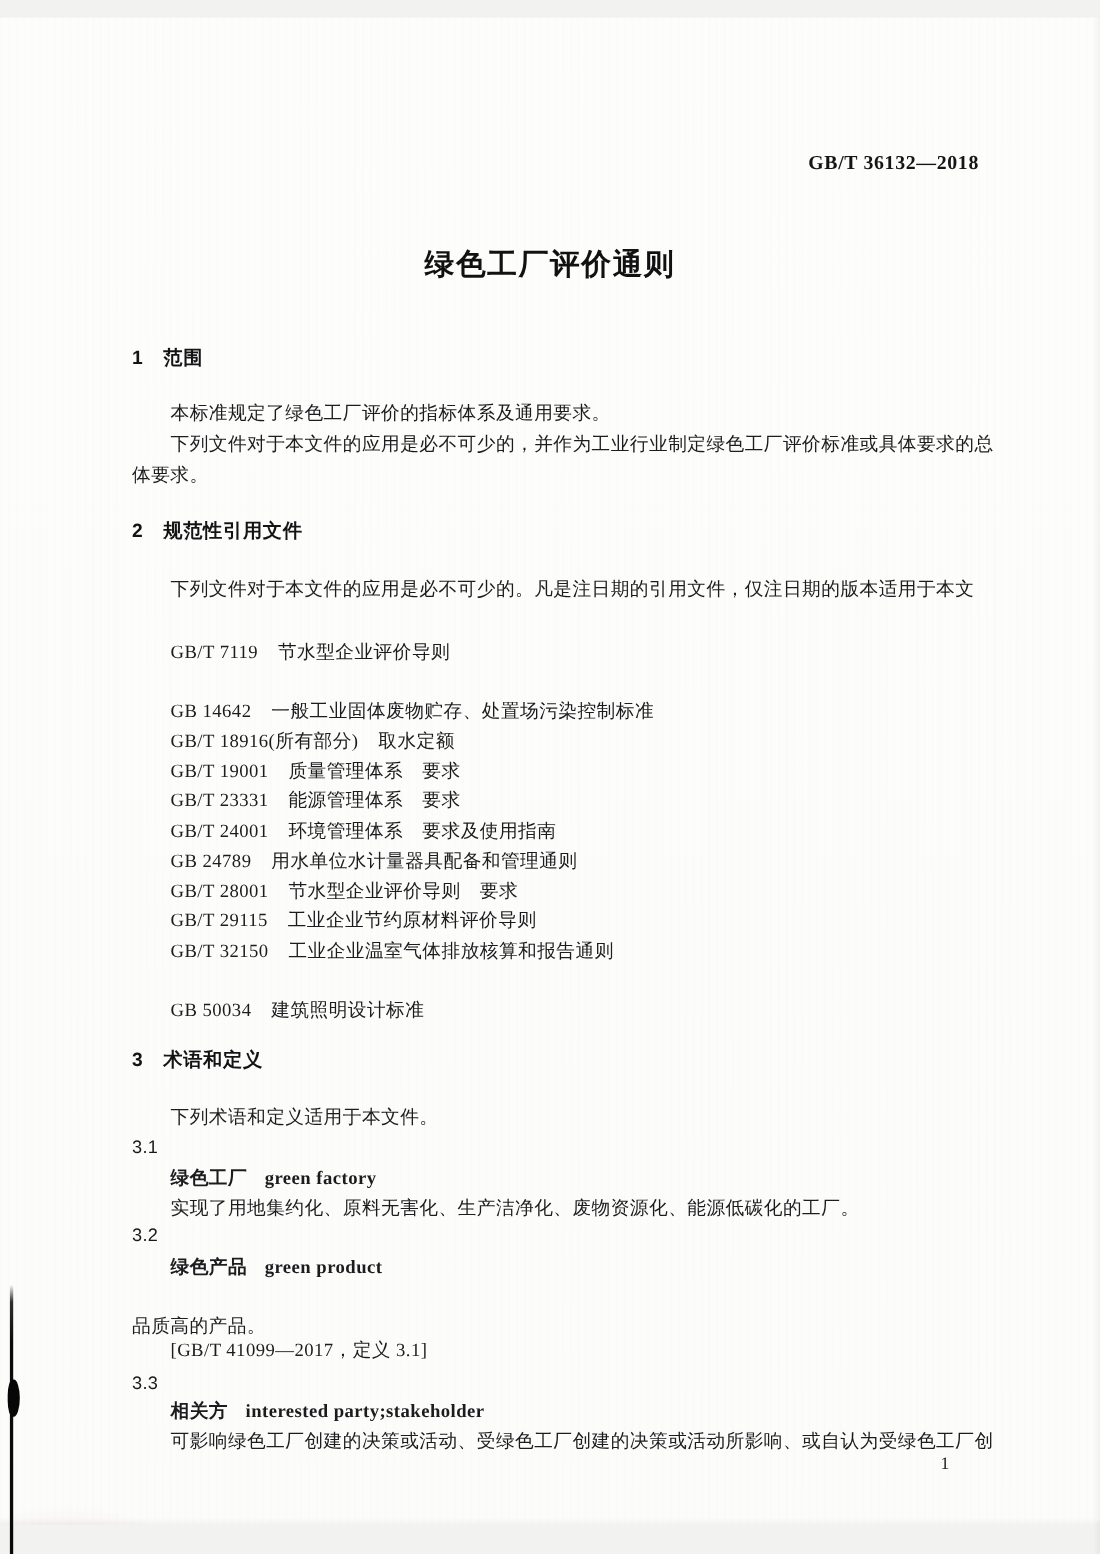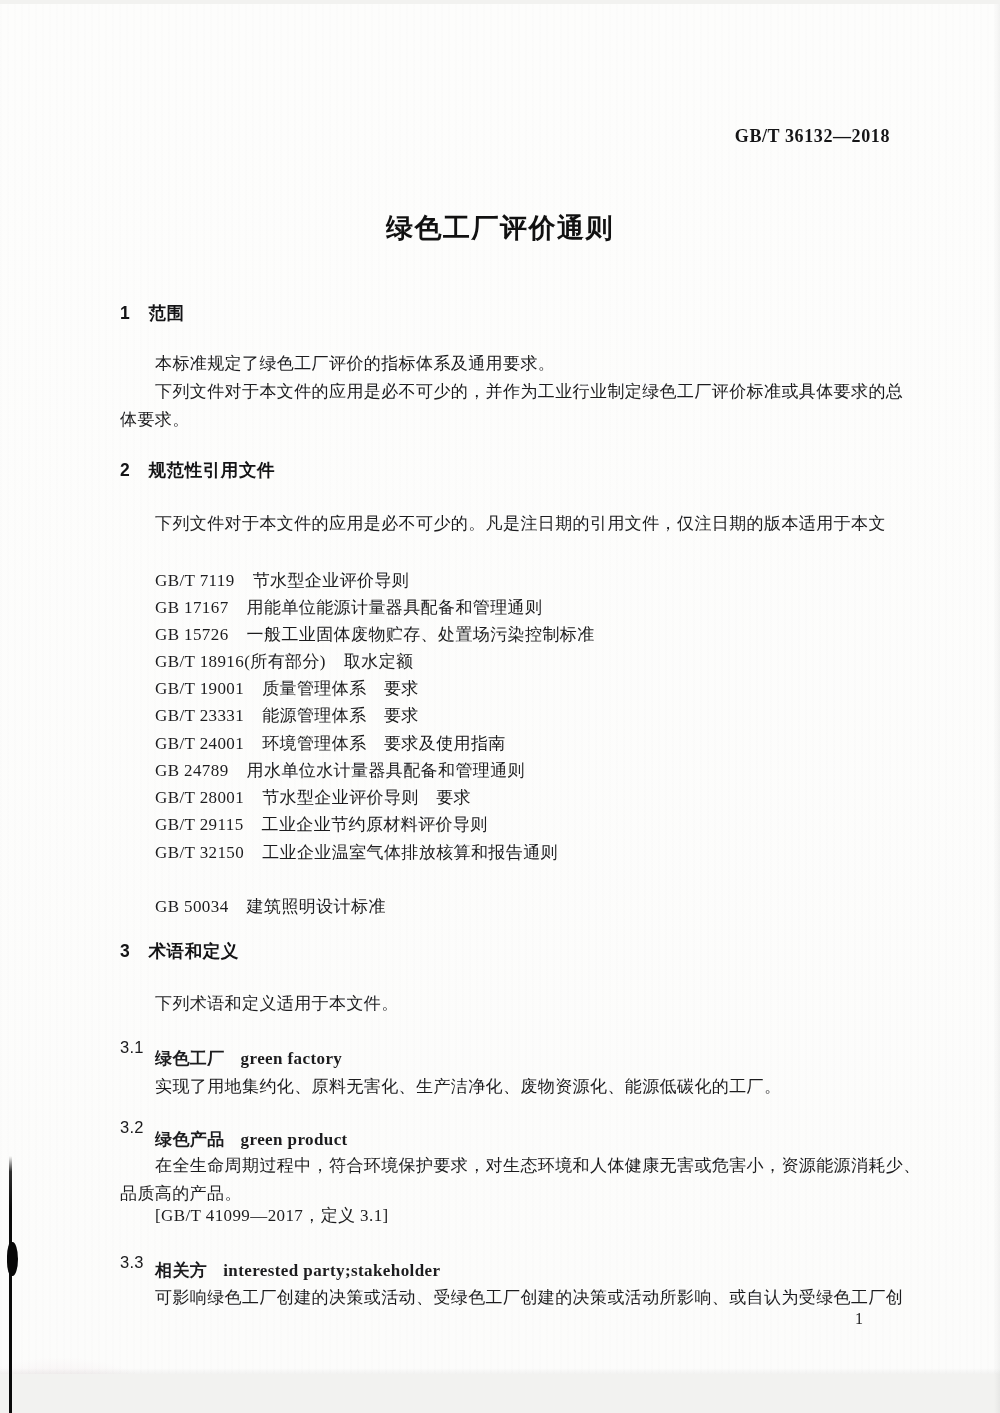--- a/index.html
+++ b/index.html
@@ -3,42 +3,42 @@
 <meta charset="utf-8">
 <style>
   html,body{margin:0;padding:0;}
   body{
     width:1000px;height:1413px;
     background:#f2f2f0;
     position:relative;
     overflow:hidden;
   }
   .page{
-    position:absolute;left:0;top:4px;width:1000px;height:1370px;
+    position:absolute;left:0;top:16px;width:1000px;height:1370px;
     background:
       radial-gradient(ellipse 140px 60px at 60px 1395px, rgba(226,198,208,0.35), rgba(226,198,208,0) 70%),
       repeating-linear-gradient(90deg, rgba(120,120,125,0.012) 0 2px, rgba(255,255,255,0) 2px 7px),
       linear-gradient(180deg,#fdfdfc 0%,#fcfcfb 100%);
     color:#1c1c1e;
   }
   .serif{font-family:"Liberation Serif","DejaVu Serif",serif;}
   .sans{font-family:"Liberation Sans","DejaVu Sans",sans-serif;}
   .line{position:absolute;white-space:nowrap;line-height:1.25;font-size:17px;letter-spacing:0.4px;}
   .indent{left:155px;}
   .flush{left:120px;}
   .header-code{
     top:121px;right:110px;left:auto;
     font-weight:bold;font-size:18px;letter-spacing:0.6px;color:#151517;
   }
   .doc-title{
     top:208px;left:0;width:1000px;text-align:center;
     font-weight:bold;font-size:27px;letter-spacing:1.5px;color:#111;
   }
   .h2{font-weight:bold;font-size:17.5px;color:#141416;letter-spacing:0.6px;}
-  .clause-num{font-size:16.5px;color:#1a1a1c;letter-spacing:0.3px;margin-top:16px;}
+  .clause-num{font-size:16.5px;color:#1a1a1c;letter-spacing:0.3px;}
   .term .cn{font-weight:bold;font-family:"Liberation Sans","DejaVu Sans",sans-serif;}
   .term .en{font-weight:bold;font-family:"Liberation Serif","DejaVu Serif",serif;margin-left:16px;}
   .ref-title{margin-left:18px;}
   .page-num{top:1305px;left:855px;font-size:16px;color:#222;}
   
   .binding-line{
     position:absolute;left:9px;top:1152px;width:3px;height:261px;
     background:linear-gradient(180deg, rgba(10,10,10,0) 0%, rgba(10,10,10,0.85) 6%, #0a0a0a 20%, #0a0a0a 100%);
   }
   .binding-blob{
@@ -65,42 +65,40 @@
 
   <div class="line sans h2 flush" style="top:299px">1　范围</div>
   <div class="line serif indent" style="top:349px">本标准规定了绿色工厂评价的指标体系及通用要求。</div>
   <div class="line serif indent" style="top:377px">下列文件对于本文件的应用是必不可少的，并作为工业行业制定绿色工厂评价标准或具体要求的总</div>
   <div class="line serif flush" style="top:405px">体要求。</div>
 
   <div class="line sans h2 flush" style="top:456px">2　规范性引用文件</div>
   <div class="line serif indent" style="top:509px">下列文件对于本文件的应用是必不可少的。凡是注日期的引用文件，仅注日期的版本适用于本文</div>
 
   <div class="line serif indent" style="top:566px"><span>GB/T 7119</span><span class="ref-title">节水型企业评价导则</span></div>
-  <div class="line serif indent" style="top:593px"><span>GB 17167</span><span class="ref-title">用能单位能源计量器具配备和管理通则</span></div>
-  <div class="line serif indent" style="top:620px"><span>GB 15726</span><span class="ref-title">一般工业固体废物贮存、处置场污染控制标准</span></div>
+  <div class="line serif indent" style="top:620px"><span>GB 14642</span><span class="ref-title">一般工业固体废物贮存、处置场污染控制标准</span></div>
   <div class="line serif indent" style="top:647px"><span>GB/T 18916(所有部分)</span><span class="ref-title">取水定额</span></div>
   <div class="line serif indent" style="top:674px"><span>GB/T 19001</span><span class="ref-title">质量管理体系　要求</span></div>
   <div class="line serif indent" style="top:701px"><span>GB/T 23331</span><span class="ref-title">能源管理体系　要求</span></div>
   <div class="line serif indent" style="top:729px"><span>GB/T 24001</span><span class="ref-title">环境管理体系　要求及使用指南</span></div>
   <div class="line serif indent" style="top:756px"><span>GB 24789</span><span class="ref-title">用水单位水计量器具配备和管理通则</span></div>
   <div class="line serif indent" style="top:783px"><span>GB/T 28001</span><span class="ref-title">节水型企业评价导则　要求</span></div>
   <div class="line serif indent" style="top:810px"><span>GB/T 29115</span><span class="ref-title">工业企业节约原材料评价导则</span></div>
   <div class="line serif indent" style="top:838px"><span>GB/T 32150</span><span class="ref-title">工业企业温室气体排放核算和报告通则</span></div>
   <div class="line serif indent" style="top:892px"><span>GB 50034</span><span class="ref-title">建筑照明设计标准</span></div>
 
   <div class="line sans h2 flush" style="top:937px">3　术语和定义</div>
   <div class="line serif indent" style="top:989px">下列术语和定义适用于本文件。</div>
 
   <div class="line sans clause-num flush" style="top:1017px">3.1</div>
   <div class="line term indent" style="top:1044px"><span class="cn">绿色工厂</span><span class="en">green factory</span></div>
   <div class="line serif indent" style="top:1072px">实现了用地集约化、原料无害化、生产洁净化、废物资源化、能源低碳化的工厂。</div>
 
   <div class="line sans clause-num flush" style="top:1097px">3.2</div>
   <div class="line term indent" style="top:1125px"><span class="cn">绿色产品</span><span class="en">green product</span></div>
-  <div class="line serif indent" style="top:1151px">在全生命周期过程中，符合环境保护要求，对生态环境和人体健康无害或危害小，资源能源消耗少、</div>
   <div class="line serif flush" style="top:1179px">品质高的产品。</div>
   <div class="line serif indent" style="top:1201px">[GB/T 41099—2017，定义 3.1]</div>
 
   <div class="line sans clause-num flush" style="top:1232px">3.3</div>
   <div class="line term indent" style="top:1256px"><span class="cn">相关方</span><span class="en">interested party;stakeholder</span></div>
   <div class="line serif indent" style="top:1283px">可影响绿色工厂创建的决策或活动、受绿色工厂创建的决策或活动所影响、或自认为受绿色工厂创</div>
 
   <div class="line serif page-num">1</div>
 
   <div class="binding-line"></div>

